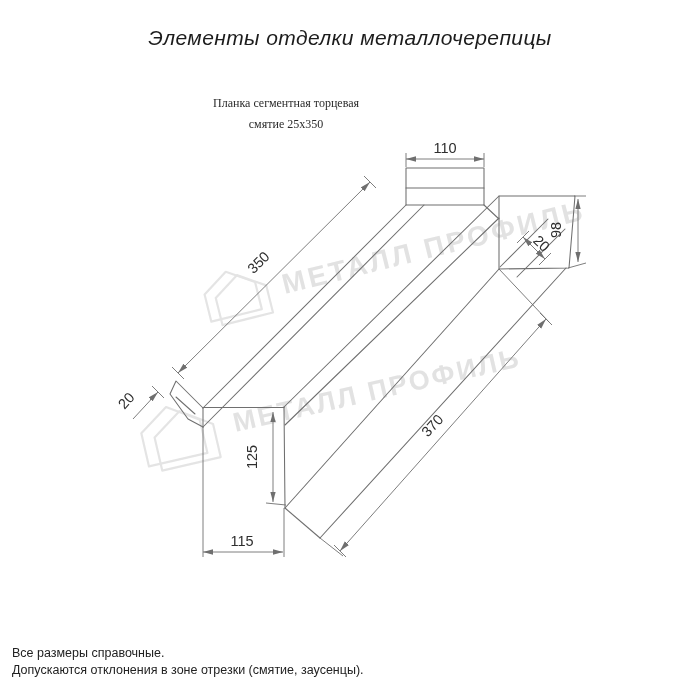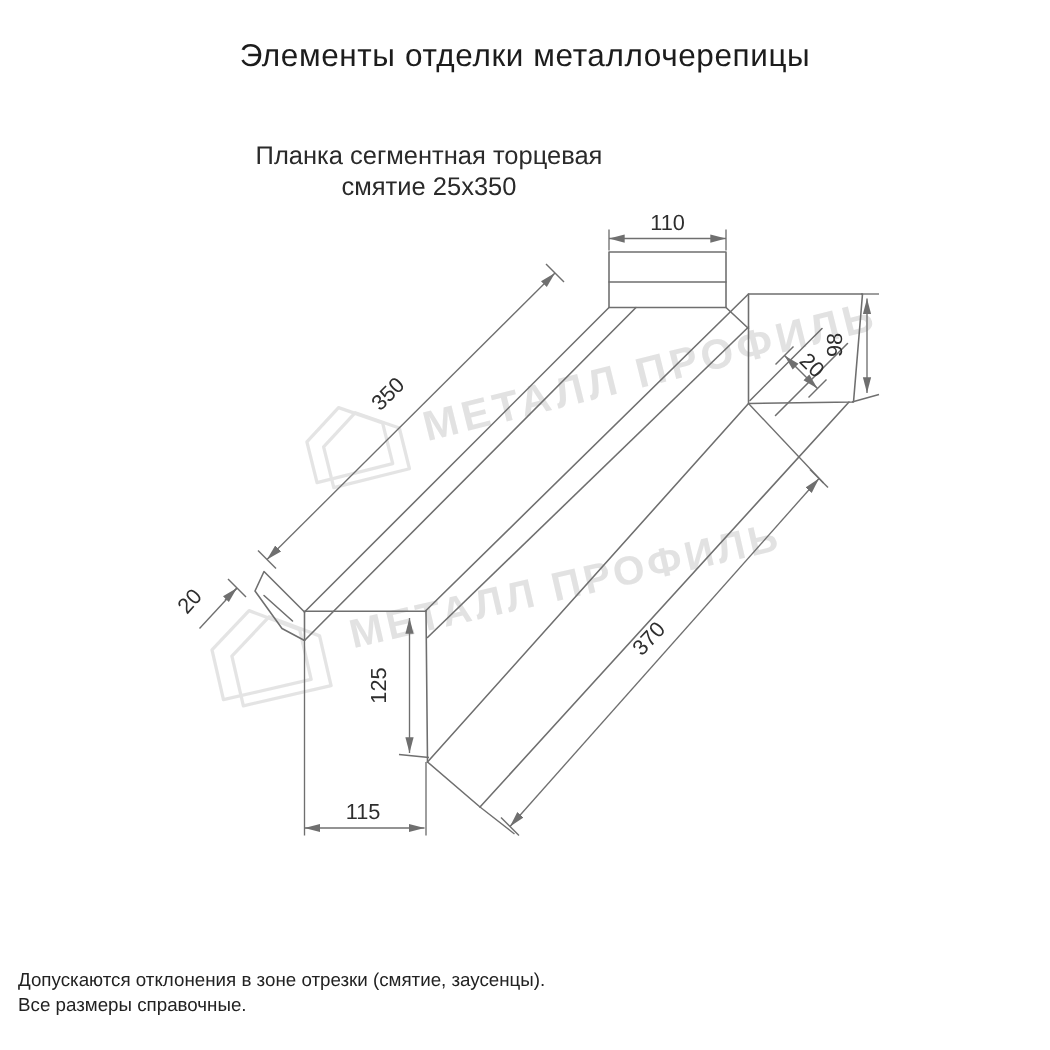--- a/index.html
+++ b/index.html
@@ -1,21 +1,21 @@
 <!DOCTYPE html>
 <html><head>
 <meta charset="utf-8">
 <style>
   html,body{margin:0;padding:0;background:#ffffff;}
   .page{position:relative;width:700px;height:700px;background:#ffffff;overflow:hidden;
         font-family:"Liberation Sans", sans-serif;color:#1f1f1f;}
   .title{position:absolute;top:26px;left:0;width:700px;text-align:center;
-         font-size:21px;letter-spacing:.4px;color:#1c1c1c;}
+         font-size:21px;letter-spacing:.4px;color:#1c1c1c;font-style:italic;}
   .subtitle{position:absolute;top:93px;left:0;width:572px;text-align:center;
-            font-size:17px;line-height:21px;color:#2a2a2a;}
+            font-size:12px;line-height:21px;color:#2a2a2a;font-family:Liberation Serif, serif;}
   .notes{position:absolute;left:12px;top:645px;font-size:12.5px;line-height:17px;color:#222;}
   svg.drawing{position:absolute;left:0;top:0;}
   .geo path, .geo line{stroke:#6f6f6f;stroke-width:1.05;fill:none;stroke-linejoin:round;stroke-linecap:round;}
   .dim line{stroke:#6f6f6f;stroke-width:.9;fill:none;}
   .dt{font-family:"Liberation Sans",sans-serif;font-size:14.5px;fill:#2e2e2e;text-anchor:middle;}
   .wm{opacity:.55;}
   .wm path{stroke:#cfcfcf;stroke-width:2.2;fill:none;stroke-linejoin:round;}
   .wm text{font-family:"Liberation Sans",sans-serif;font-weight:bold;fill:#cbcbcb;}
   #arw path{fill:#6f6f6f;}
 </style>
@@ -117,17 +117,17 @@
       <text class="dt" transform="translate(538,247) rotate(44)">20</text>
       <text class="dt" transform="translate(262,266) rotate(-45)">350</text>
       <text class="dt" transform="translate(130,404) rotate(-48)">20</text>
       <text class="dt" transform="translate(257,457) rotate(-90)">125</text>
       <text class="dt" x="242" y="546">115</text>
       <text class="dt" transform="translate(436,429) rotate(-47)">370</text>
     </g>
   </svg>
 
   <div class="notes">
+    <div>Все размеры справочные.</div>
     <div>Допускаются отклонения в зоне отрезки (смятие, заусенцы).</div>
-    <div>Все размеры справочные.</div>
   </div>
 
 </div>
 
 </body></html>

